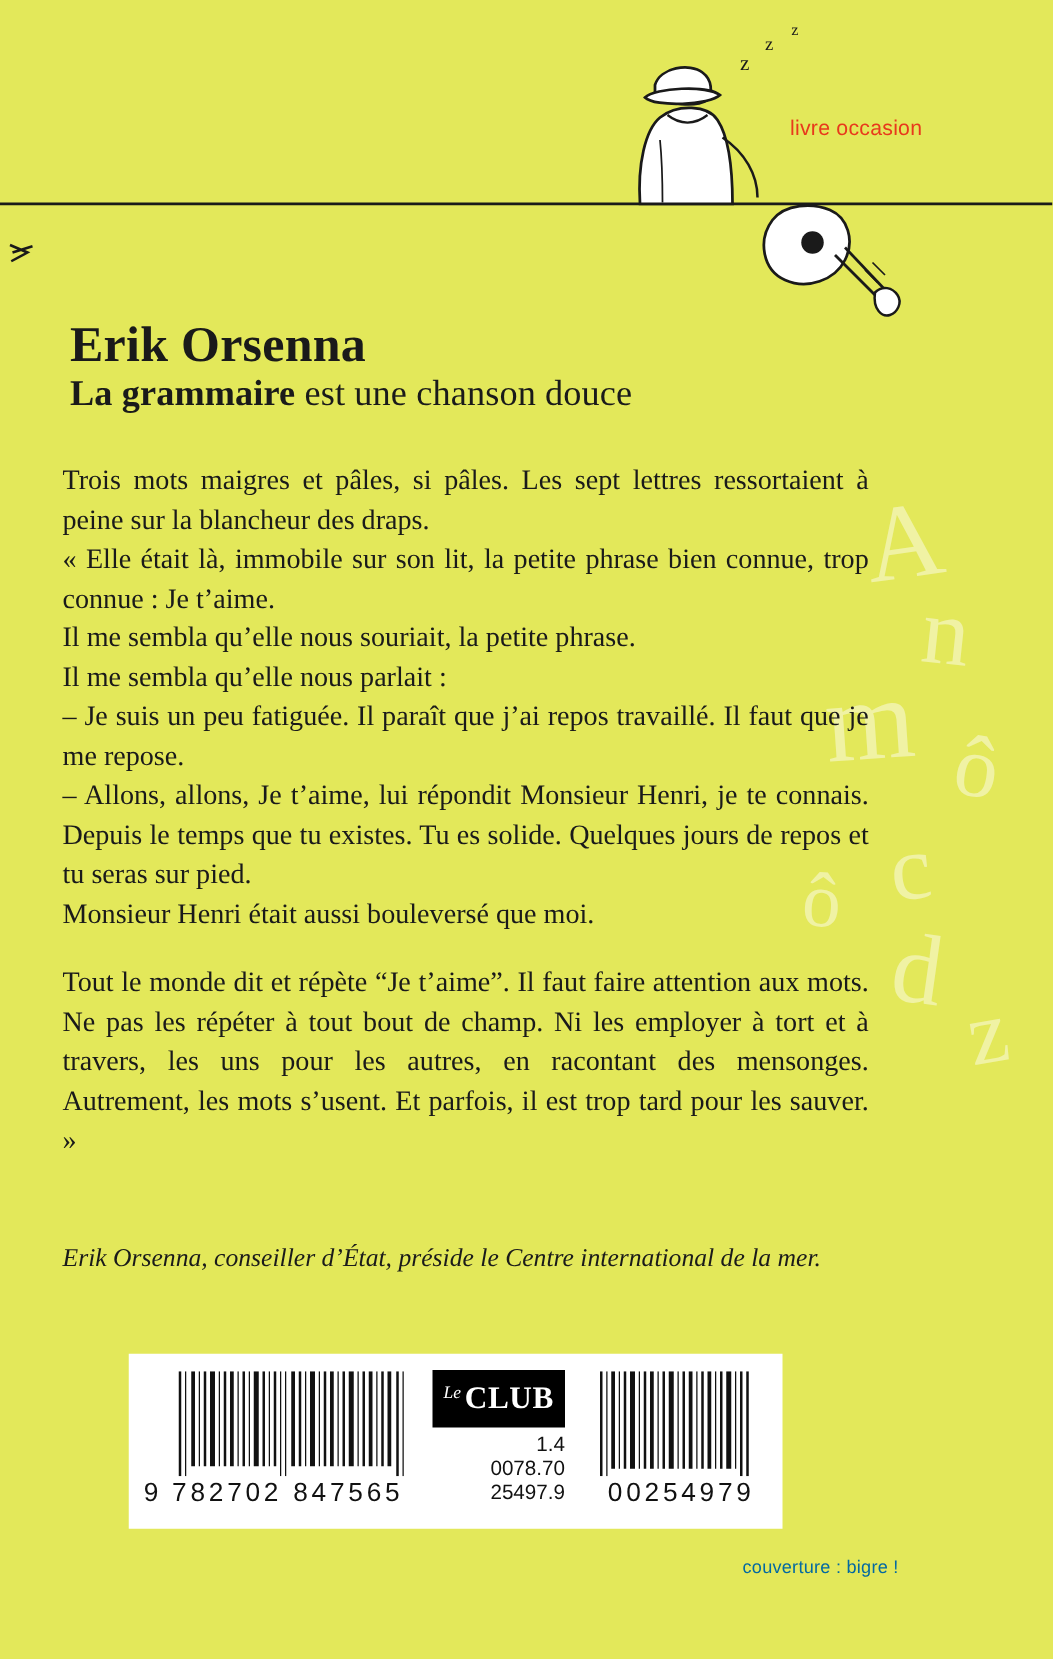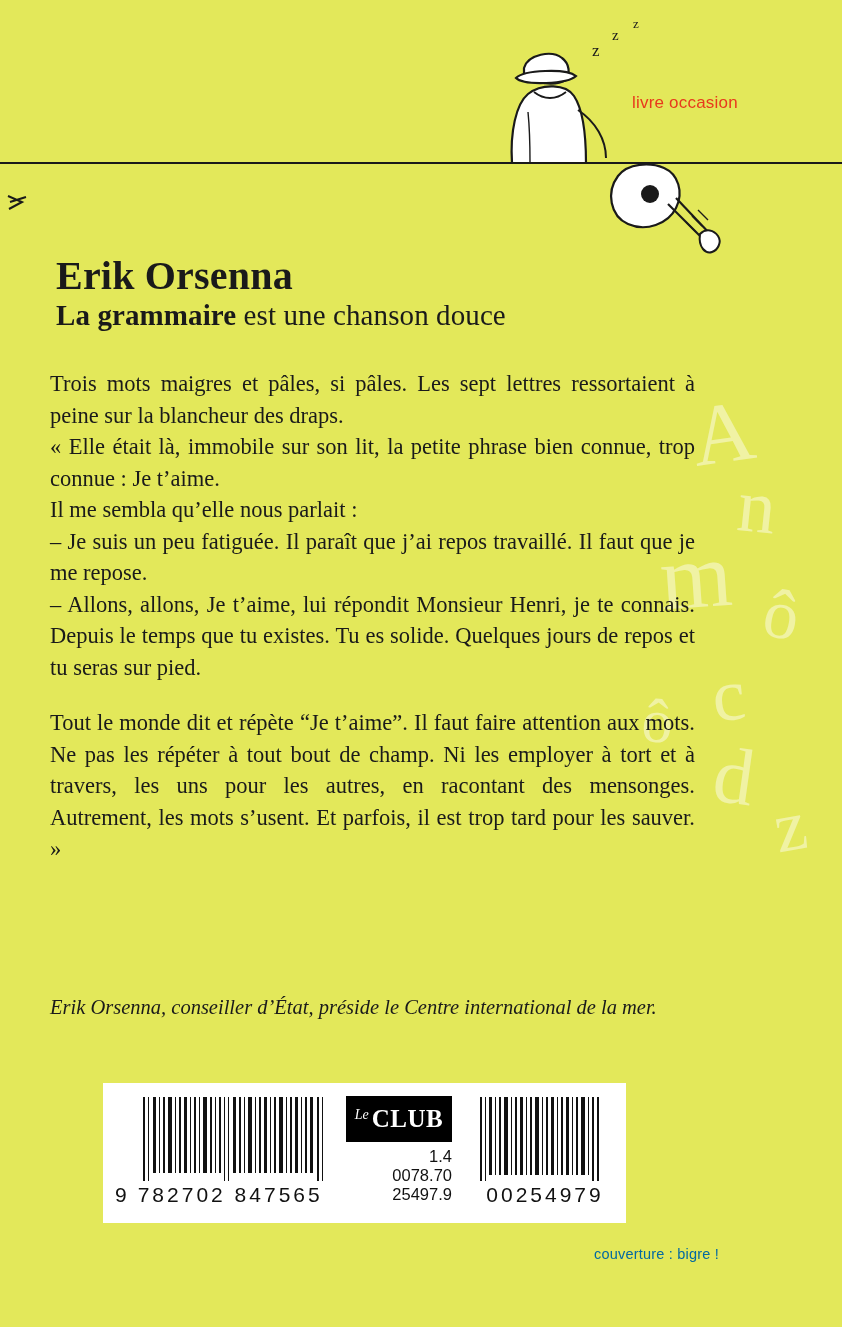--- a/index.html
+++ b/index.html
@@ -252,23 +252,25 @@
 
   <div class="author">Erik Orsenna</div>
 
   <div class="title">
     <span class="lead">La grammaire</span><span> est une chanson douce</span>
   </div>
 
   <div class="excerpt">
     <p>Trois mots maigres et pâles, si pâles. Les sept lettres ressortaient à peine sur la blancheur des draps.</p>
     <p>« Elle était là, immobile sur son lit, la petite phrase bien connue, trop connue : Je t’aime.</p>
+    <p>Il me sembla qu’elle nous souriait, la petite phrase.</p>
     <p>Il me sembla qu’elle nous parlait :</p>
     <p>– Je suis un peu fatiguée. Il paraît que j’ai repos travaillé. Il faut que je me repose.</p>
     <p>– Allons, allons, Je t’aime, lui répondit Monsieur Henri, je te connais. Depuis le temps que tu existes. Tu es solide. Quelques jours de repos et tu seras sur pied.</p>
+    <p>Monsieur Henri était aussi bouleversé que moi.</p>
     <div class="para-gap"></div>
     <p>Tout le monde dit et répète “Je t’aime”. Il faut faire attention aux mots. Ne pas les répéter à tout bout de champ. Ni les employer à tort et à travers, les uns pour les autres, en racontant des mensonges. Autrement, les mots s’usent. Et parfois, il est trop tard pour les sauver. »</p>
   </div>
 
   <div class="biobox">Erik Orsenna, conseiller d’État, préside le Centre international de la mer.</div>
 </div>
 
 <div class="barcode-area">
   <div class="bc bc-left">
     <svg class="bars" viewBox="0 0 186 84" preserveAspectRatio="none">

